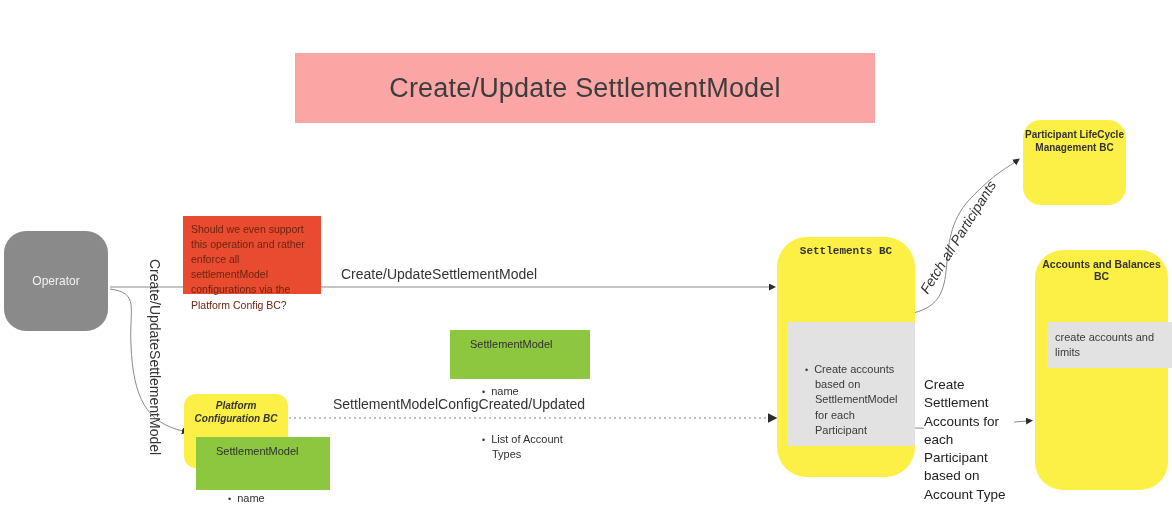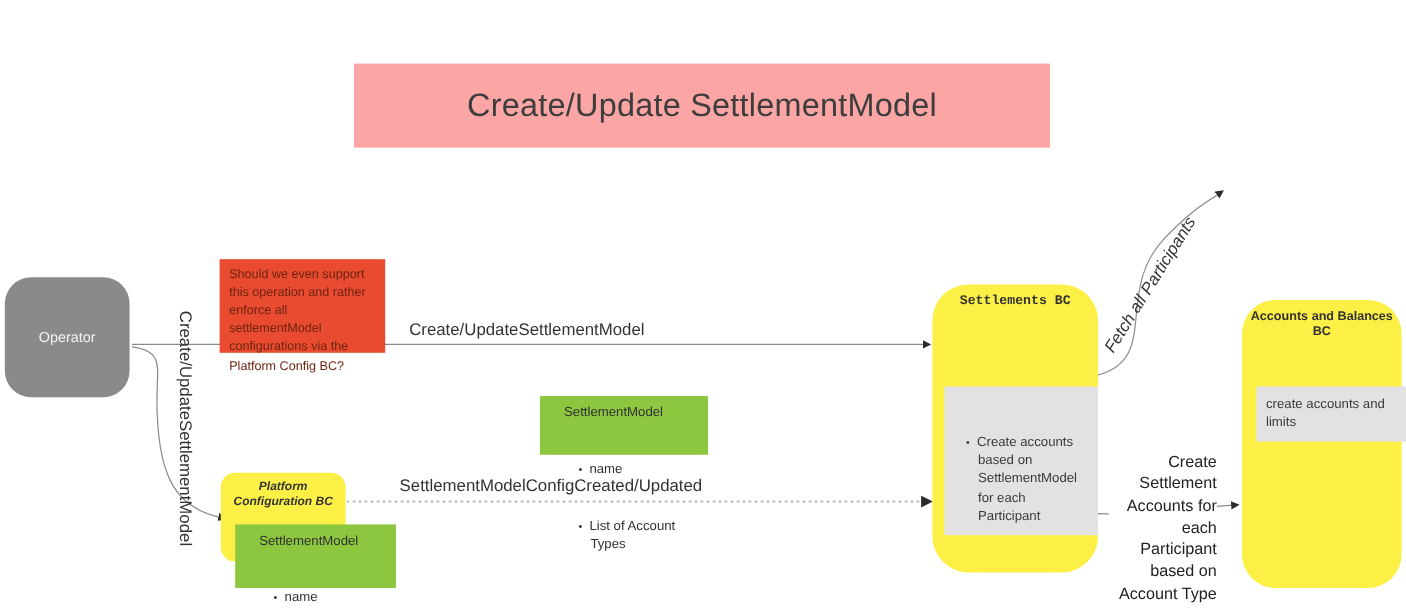--- a/index.html
+++ b/index.html
@@ -68,21 +68,21 @@
   .lbl-platform-settlements { left:333px; top:396px; }
   .lbl-op-platform {
     left:163px; top:259px; transform:rotate(90deg); transform-origin:0 0;
   }
   .lbl-fetch {
     left:958px; top:237px; font-style:italic;
     transform:translate(-50%,-50%) rotate(-58deg);
   }
   .lbl-create-accounts {
     left:924px; top:376px; width:90px; background:#ffffff; z-index:2;
-    font-size:13.5px; line-height:18.3px; color:#222222; white-space:pre-line;text-align:right;
+    font-size:13.5px; line-height:18.3px; color:#222222; white-space:pre-line;
   }
 </style>
 </head>
 <body>
 
 <div id="canvas">
 
   <svg id="connectors" width="1172" height="508">
     <defs>
       <marker id="ah" markerWidth="8" markerHeight="8" refX="1" refY="3.5" orient="auto">
@@ -128,20 +128,23 @@
 
   <div class="abs bc settlements-bc">
     <div class="bc-title">Settlements BC</div>
     <div class="gray-note settlements-note">
       <ul>
           <li>Create accounts based on SettlementModel for each Participant</li>
         </ul>
     </div>
   </div>
 
+  <div class="abs bc plm-bc">
+    <div class="bc-title">Participant LifeCycle Management BC</div>
+  </div>
 
   <div class="abs bc ab-bc">
     <div class="bc-title">Accounts and Balances BC</div>
     <div class="gray-note ab-note">create accounts and limits</div>
   </div>
 
   <div class="edge-label lbl-op-settlements">Create/UpdateSettlementModel</div>
 
   <div class="edge-label lbl-op-platform">Create/UpdateSettlementModel</div>
 

